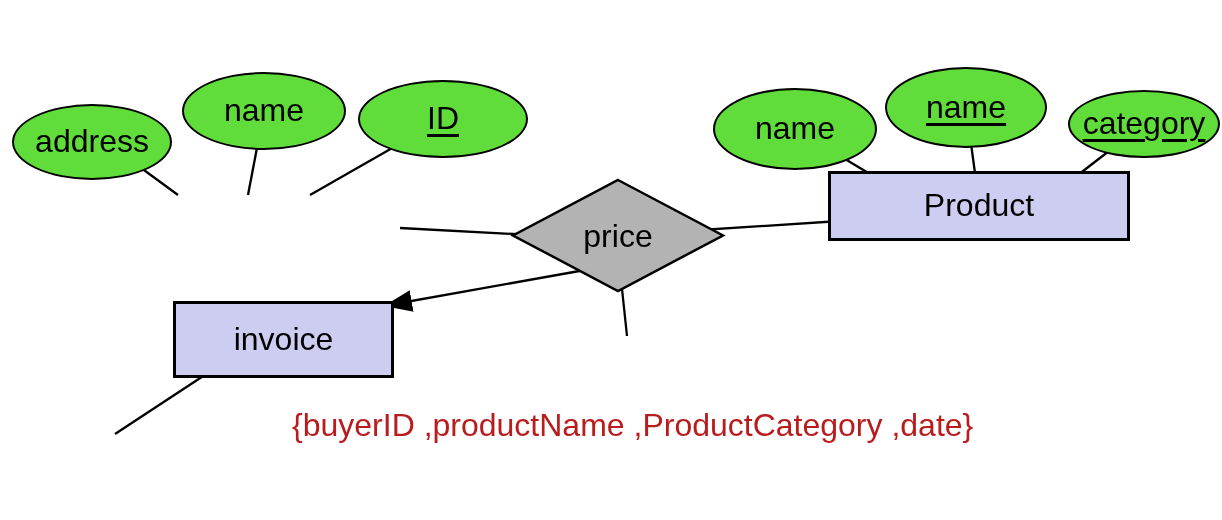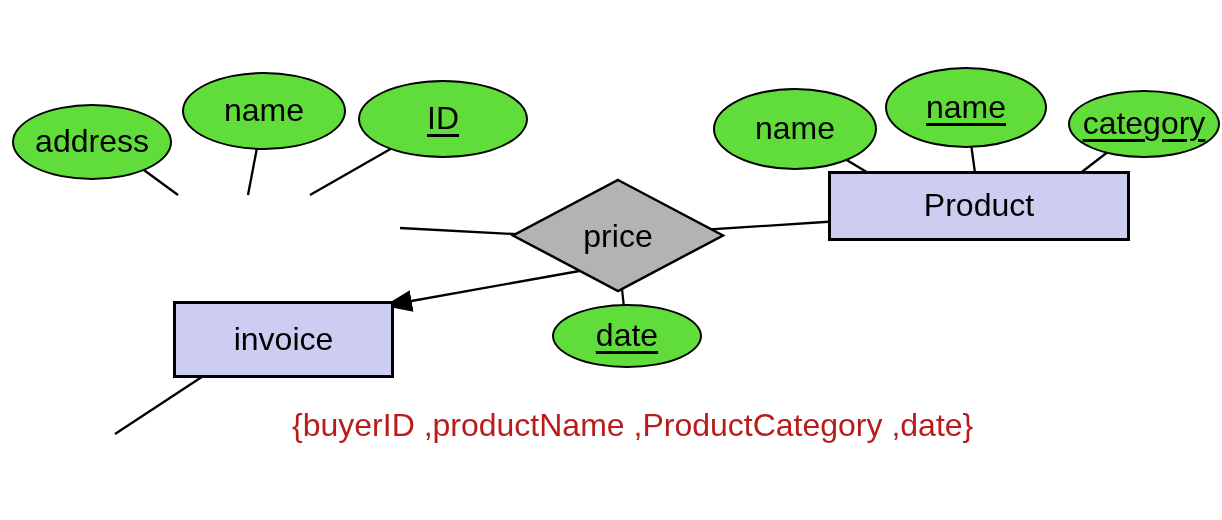--- a/index.html
+++ b/index.html
@@ -120,20 +120,17 @@
   </div>
 
   <div class="node attr key" style="left:885px; top:67px; width:162px; height:81px;">
     <span>name</span>
   </div>
 
   <div class="node attr key" style="left:1068px; top:90px; width:152px; height:68px;">
     <span>category</span>
   </div>
 
-  <div class="node attr key" style="left:552px; top:304px; width:150px; height:64px;">
-    <span>date</span>
-  </div>
 
 
   <div class="annotation">{buyerID ,productName ,ProductCategory ,date}</div>
 
 </div>
 
 </body></html>

